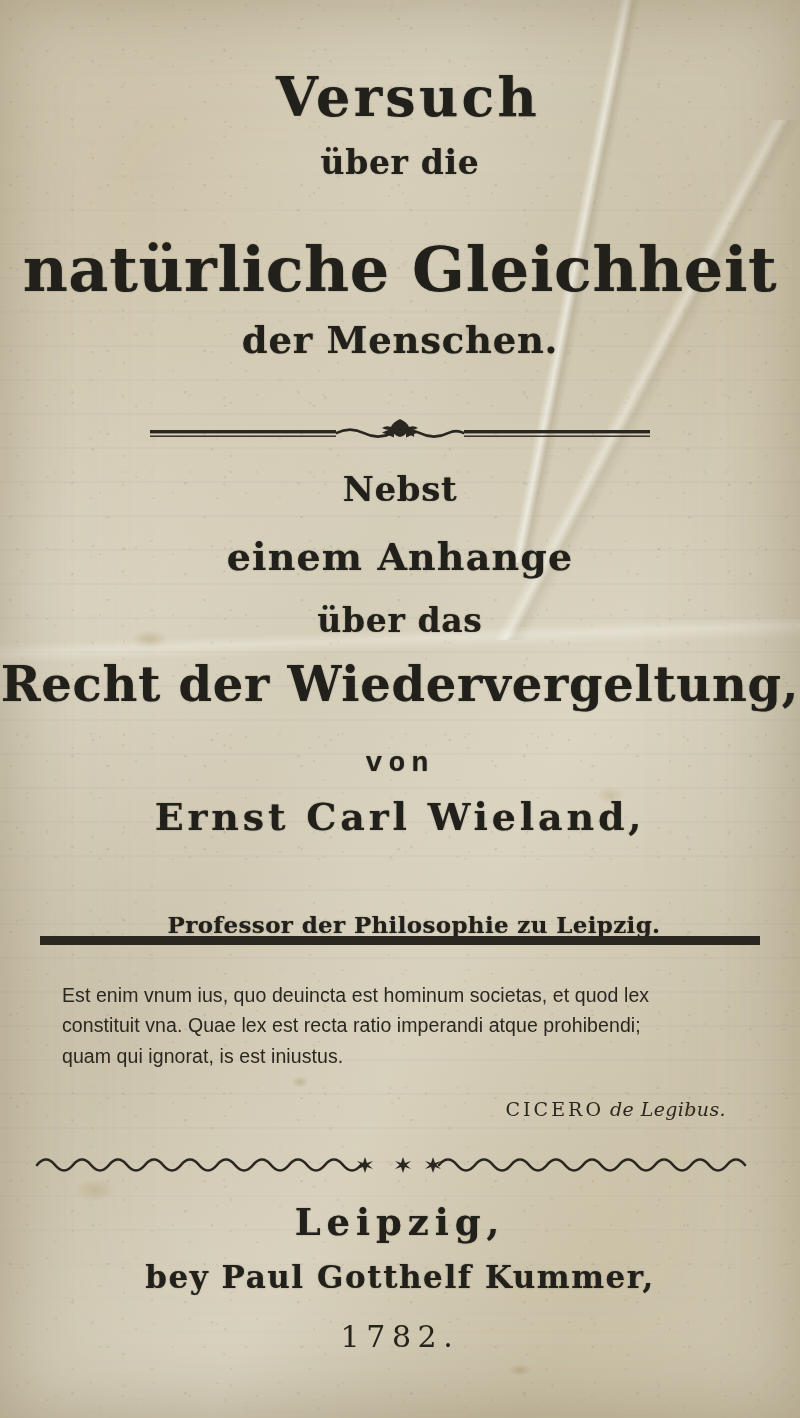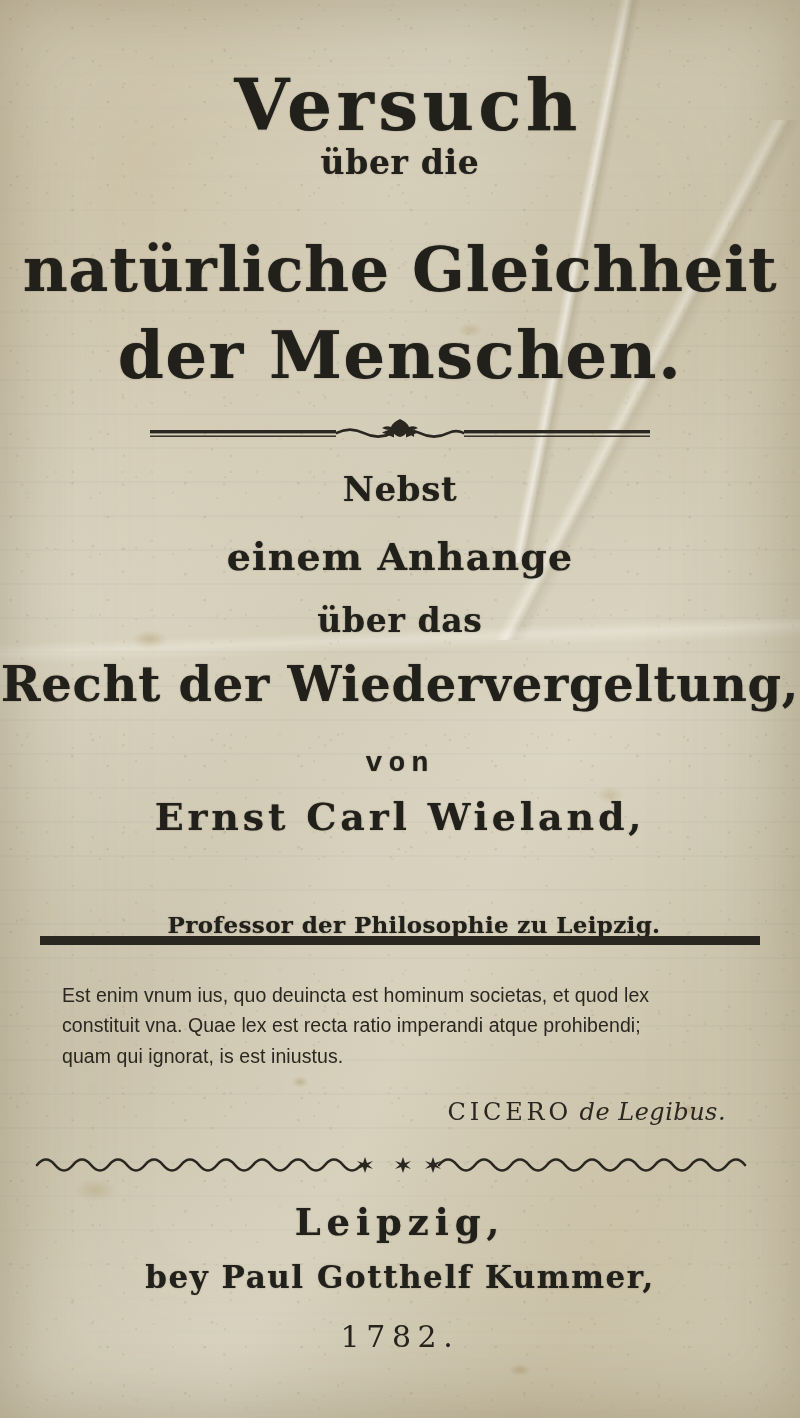--- a/index.html
+++ b/index.html
@@ -99,36 +99,36 @@
   .frak {
     font-family: "DejaVu Serif", serif;
     font-weight: 700;
     letter-spacing: .02em;
     color: #22201b;
     text-shadow: 0 0 1.2px rgba(40,36,28,.55);
   }
 
   .l-versuch {
     position: absolute; left: 16px; right: 0; top: 70px;
-    font-size: 71px; line-height: 1;
+    font-size: 54px; line-height: 1;
     letter-spacing: .06em;
   }
   .l-ueberdie {
     position: absolute; left: 0; right: 0; top: 146px;
     font-size: 33px; line-height: 1;
   }
   .l-natuerliche {
     position: absolute; left: 0; right: 0; top: 212px;
     font-size: 62px; line-height: 1.05;
     letter-spacing: .01em;
     margin-top: 25px;
   }
   .l-dermenschen {
     position: absolute; left: 0; right: 0; top: 322px;
-    font-size: 66px; line-height: 1;
+    font-size: 37px; line-height: 1;
     letter-spacing: .02em;
     text-align: center;
   }
 
   
   .rule-orn {
     position: absolute; top: 412px; left: 150px; width: 500px; height: 34px;
   }
   
   .rule-plain {
@@ -191,21 +191,21 @@
     line-height: 1.56;
     color: #2a2720;
     letter-spacing: .004em;
   }
   .quote .ln { display: block; white-space: nowrap; }
   .quote .ln-2 { text-indent: 0; }
   .attrib {
     position: absolute; left: 0; right: 74px; top: 1098px;
     text-align: right;
     font-family: "DejaVu Serif", serif;
-    font-size: 24px;
+    font-size: 19px;
     color: #2a2720;
   }
   .attrib .sc { letter-spacing: .16em; }
   .attrib .it { font-style: italic; letter-spacing: .02em; }
 
   
   .l-city {
     position: absolute; left: 0; right: 0; top: 1204px;
     font-size: 37px; line-height: 1;
     letter-spacing: .16em;

